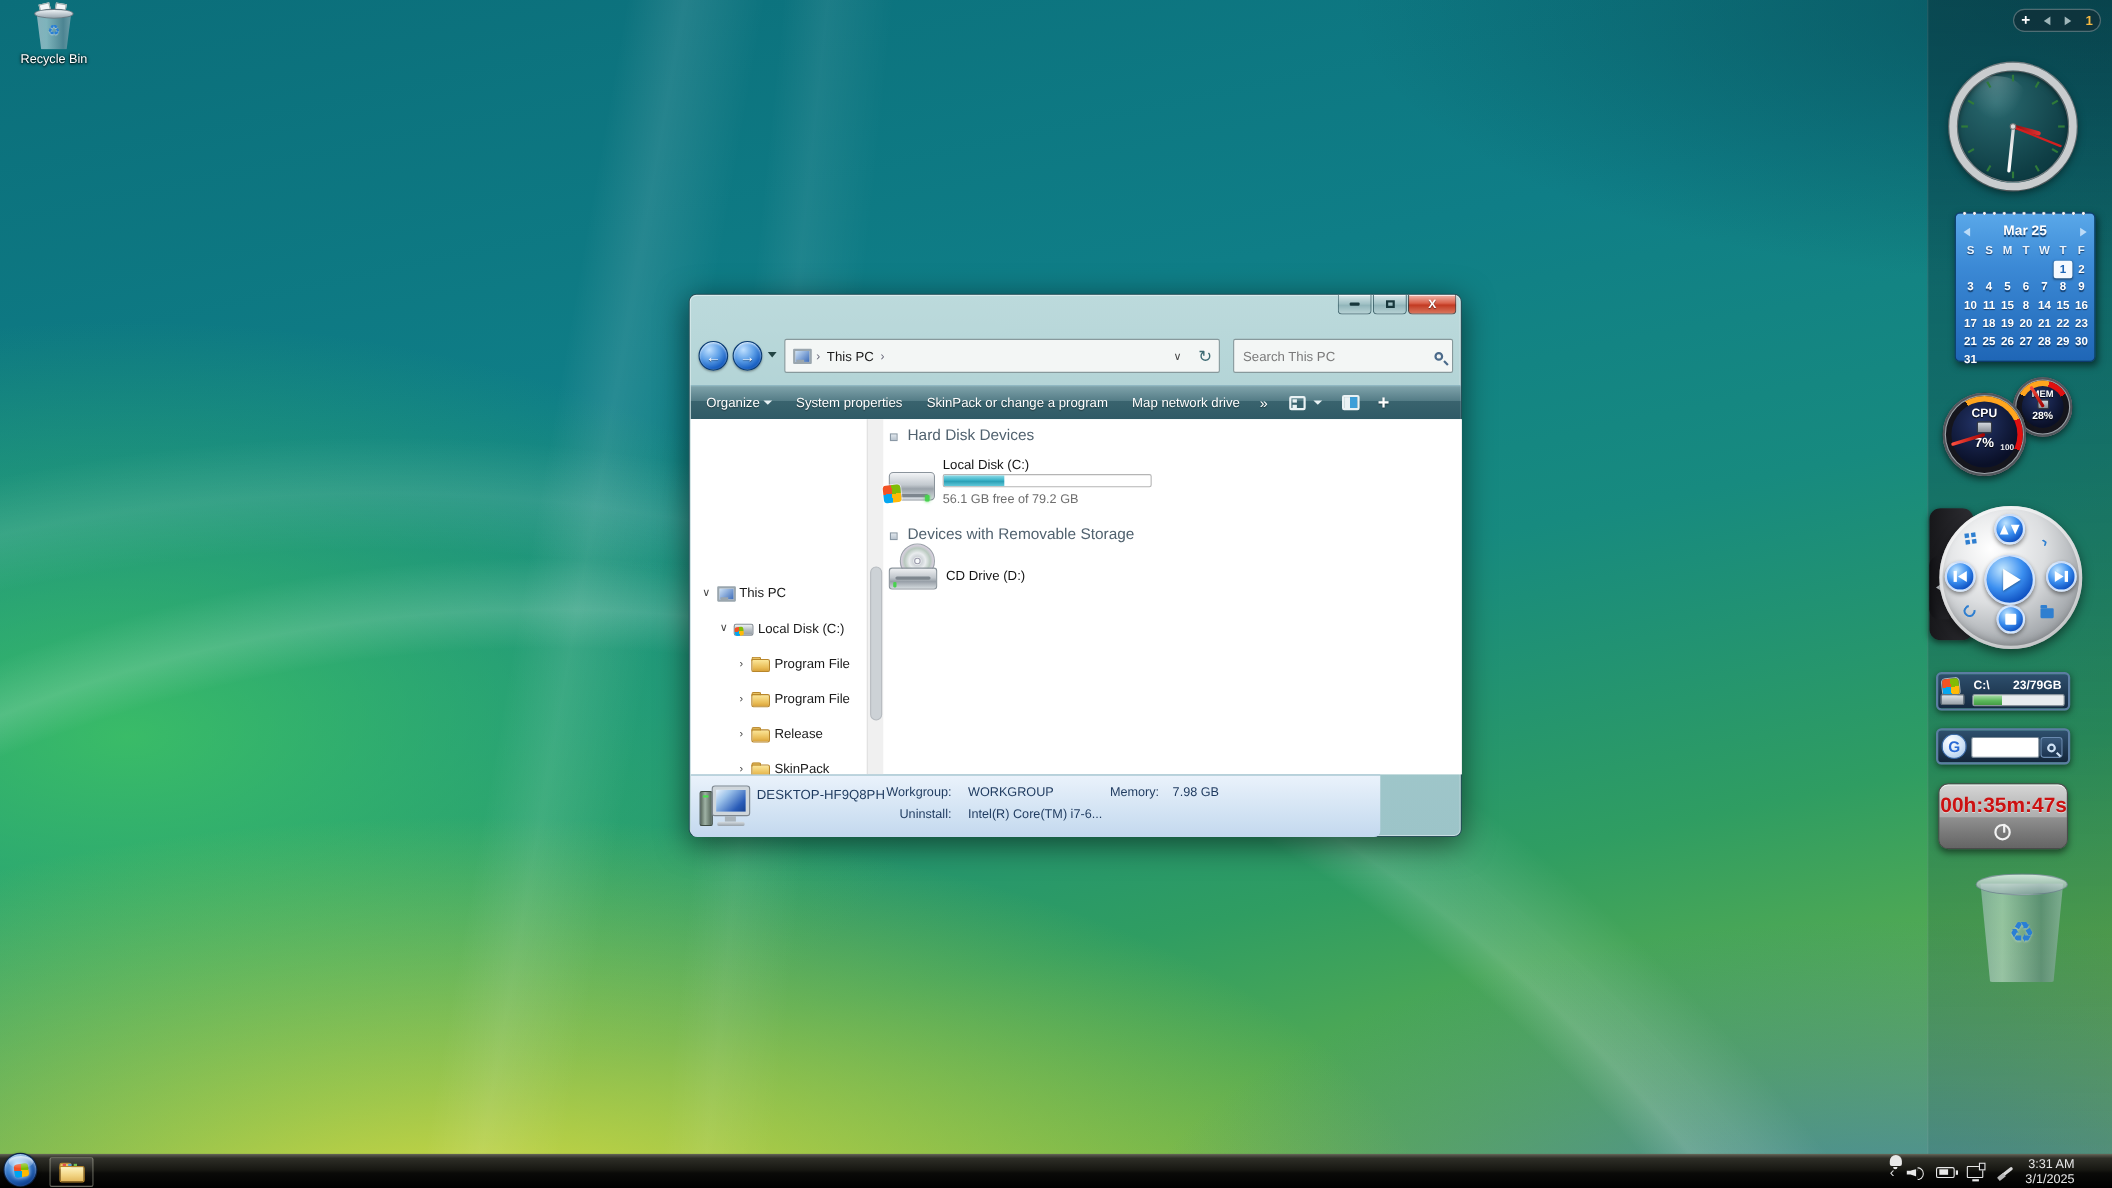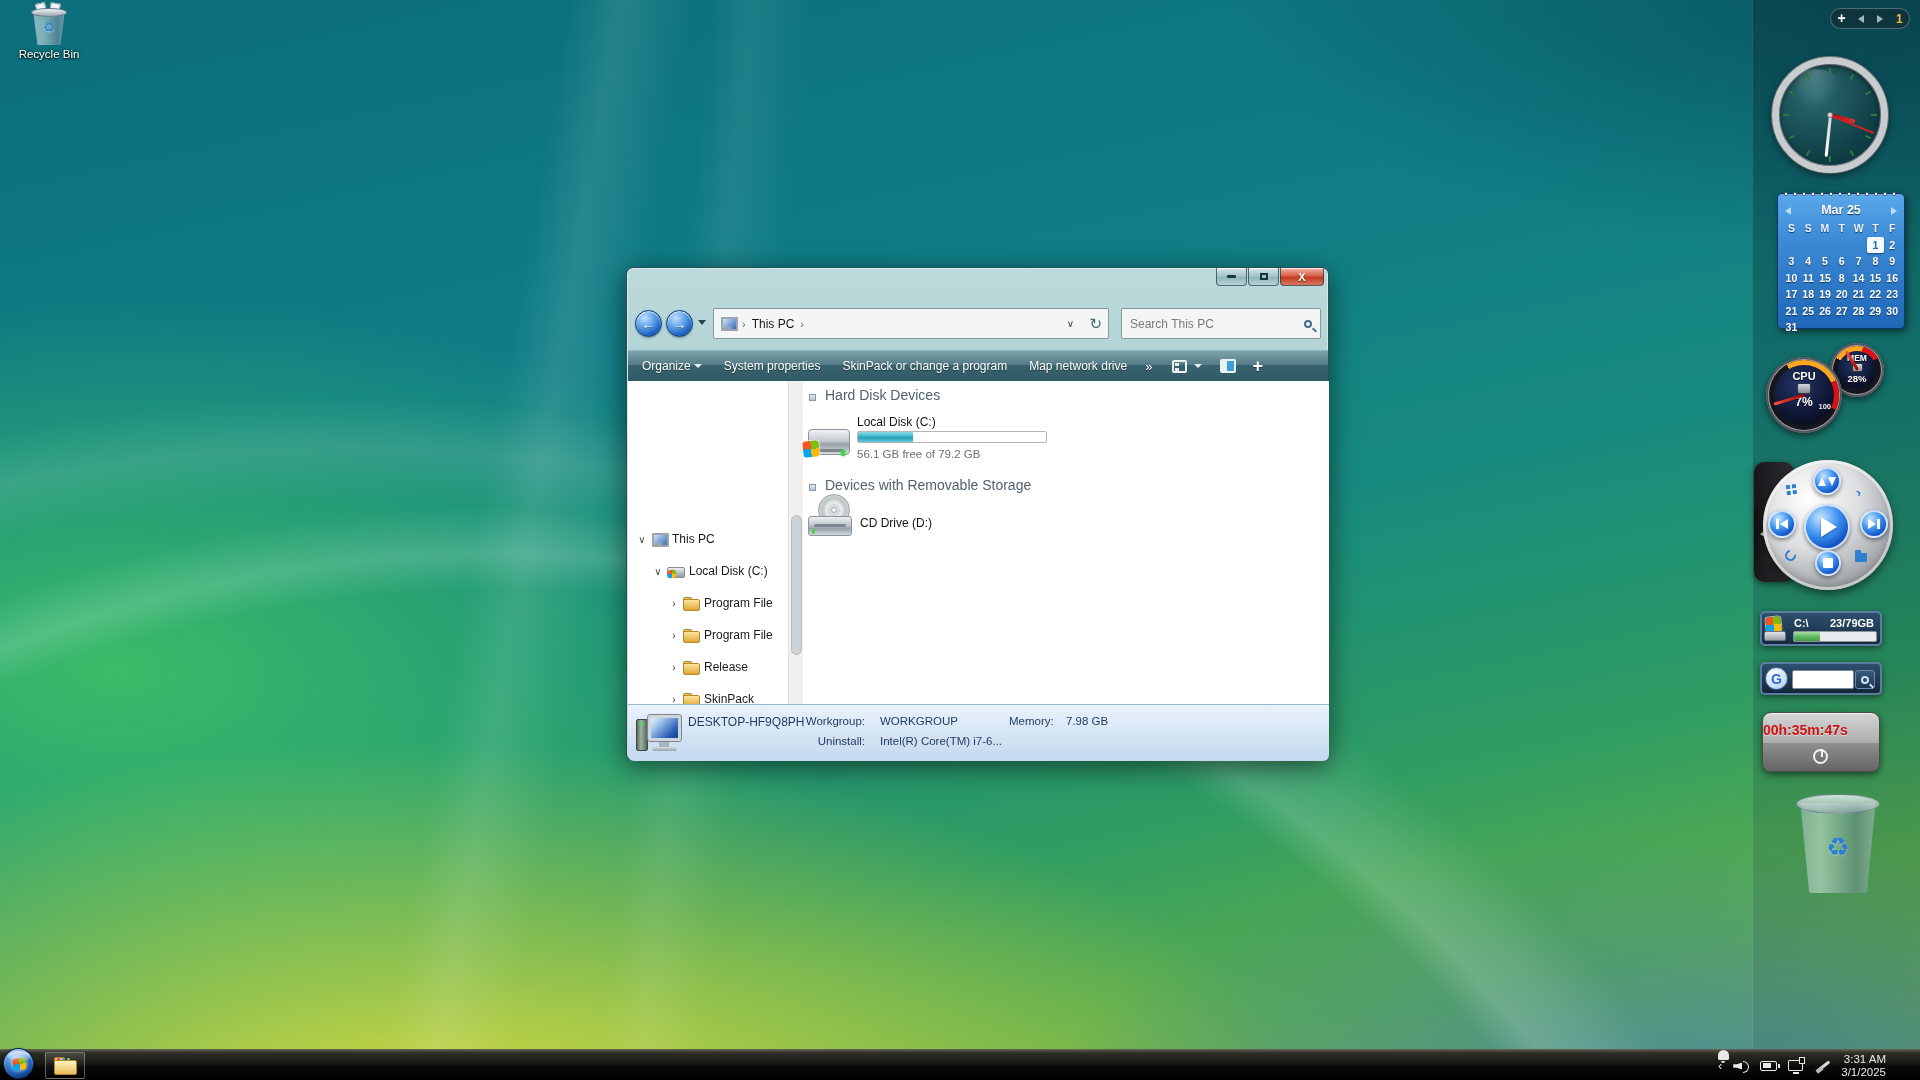--- a/index.html
+++ b/index.html
@@ -123,21 +123,21 @@
   .cdicon .case { position:absolute; left:2px; top:22px; width:44px; height:20px; border-radius:3px;
     background:linear-gradient(180deg, #eef0f2, #c0c6cc 45%, #98a0a8 65%, #d4dade); border:1px solid #8b949c; }
   .cdicon .slot { position:absolute; left:8px; top:30px; width:32px; height:3px; background:#7d868e; border-radius:2px; }
   .cdicon .led { position:absolute; left:6px; top:35px; width:3px; height:5px; background:#49d24f; border-radius:1px; }
   .cdicon .disc { position:absolute; left:12px; top:0px; width:32px; height:32px; border-radius:50%;
     background:radial-gradient(circle, #fff 12%, #cfd4d8 20%, #e9ecee 35%, #b9c9bf 55%, #d9cfe0 70%, #cdd3d8 85%, #aab2b9 100%);
     border:1px solid #9aa2a8; }
   .cdicon .hole { position:absolute; left:25px; top:13px; width:6px; height:6px; border-radius:50%; background:#f8fafb; border:1px solid #99a; }
 
   
-  .details { position:absolute; left:1px; top:436px; width:701px; height:57px;
+  .details { position:absolute; left:1px; top:436px; width:627px; height:57px;
     background:linear-gradient(180deg, #eaf2fb, #d4e4f4 55%, #c3d8ee); border-top:1px solid #9ab6d0;
     border-radius:0 0 6px 6px; font-size:11.5px; color:#1e3a5f;text-decoration:underline; }
   .dcomp { position:absolute; left:8px; top:6px; width:48px; height:46px; }
   .dcomp .tower { position:absolute; left:0px; top:8px; width:12px; height:32px; background:linear-gradient(90deg,#5a6a5f,#9fb2a5 40%,#55655a); border:1px solid #3c4a42; border-radius:2px; }
   .dcomp .tled { position:absolute; left:3px; top:12px; width:5px; height:2px; background:#4be04f; }
   .dcomp .scr { position:absolute; left:12px; top:4px; width:33px; height:26px; border:3px solid #cfd6db; outline:1px solid #7d868e; border-radius:2px;
     background:linear-gradient(135deg, #e8f2fc 0%, #9cc2ea 30%, #2a5cb8 75%, #16418f 100%); }
   .dcomp .stand { position:absolute; left:23px; top:31px; width:10px; height:5px; background:#aab4bb; }
   .dcomp .base { position:absolute; left:16px; top:36px; width:25px; height:4px; background:linear-gradient(#d6dde2,#97a1a9); border-radius:2px; }
   .details span { position:absolute; }
@@ -277,21 +277,21 @@
     display:flex; align-items:center; justify-content:center; color:#2a6ad4; font-weight:bold; font-size:14px; }
   .gsearch input { position:absolute; left:30px; top:6px; width:62px; height:19px; border:1px solid #7a8a98; border-radius:2px; background:#fff; outline:none; font-size:11px; padding:0 3px; }
   .gmag { position:absolute; right:5px; top:6px; width:20px; height:19px; border-radius:3px;
     background:linear-gradient(#3a5a7c,#1c3450); border:1px solid #6a8ab0; display:flex; align-items:center; justify-content:center; }
   .gmag .mag { border-color:#cfe2f5; } .gmag .mag::after { background:#cfe2f5; }
 
   
   .gtimer { position:absolute; left:1762px; top:712px; width:118px; height:60px; border-radius:9px;
     background:linear-gradient(180deg,#d6d6d6,#b2b2b2 45%,#8e8e8e); border:1px solid #4a4a4a;
     box-shadow:0 3px 7px rgba(0,0,0,0.5), inset 0 1px 0 rgba(255,255,255,0.7); }
-  .gtimer .tval { position:absolute; left:0; right:0; top:9px; text-align:left; font-weight:bold; font-size:14px; color:#cc1111; text-shadow:0 1px 0 rgba(255,255,255,0.5); }
+  .gtimer .tval { position:absolute; left:0; right:0; top:9px; text-align:right; font-weight:bold; font-size:19px; color:#cc1111; text-shadow:0 1px 0 rgba(255,255,255,0.5); }
   .gtimer .lower { position:absolute; left:0; right:0; bottom:0; height:28px; border-radius:0 0 8px 8px; background:linear-gradient(180deg, rgba(90,90,90,0.35), rgba(60,60,60,0.5)); }
   .pwr { position:absolute; left:50%; bottom:7px; width:15px; height:15px; margin-left:-8px; border:2px solid #f2f2f2; border-radius:50%; }
   .pwr::after { content:""; position:absolute; left:5.5px; top:-2px; width:2px; height:8px; background:#f2f2f2; }
 
   
   .gbin { position:absolute; left:1794px; top:790px; width:88px; height:106px; }
   .gbin .rim { position:absolute; left:2px; top:4px; width:84px; height:20px; border-radius:50%;
     background:linear-gradient(180deg, rgba(245,250,252,0.8), rgba(150,165,178,0.55)); border:1px solid rgba(90,110,125,0.6); z-index:2; }
   .gbin .body { position:absolute; left:4px; top:13px; width:80px; height:90px;
     background:linear-gradient(90deg, rgba(185,200,212,0.5), rgba(245,252,255,0.45) 28%, rgba(120,140,155,0.45) 72%, rgba(190,205,215,0.5));

